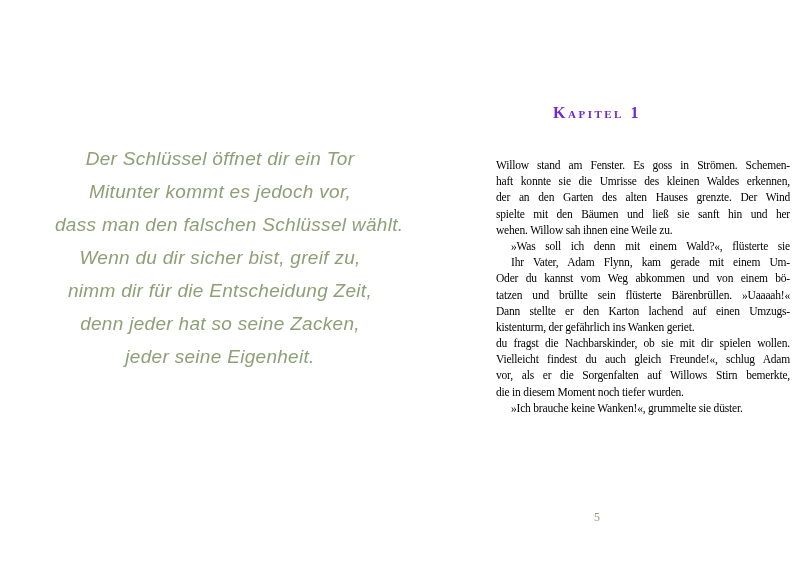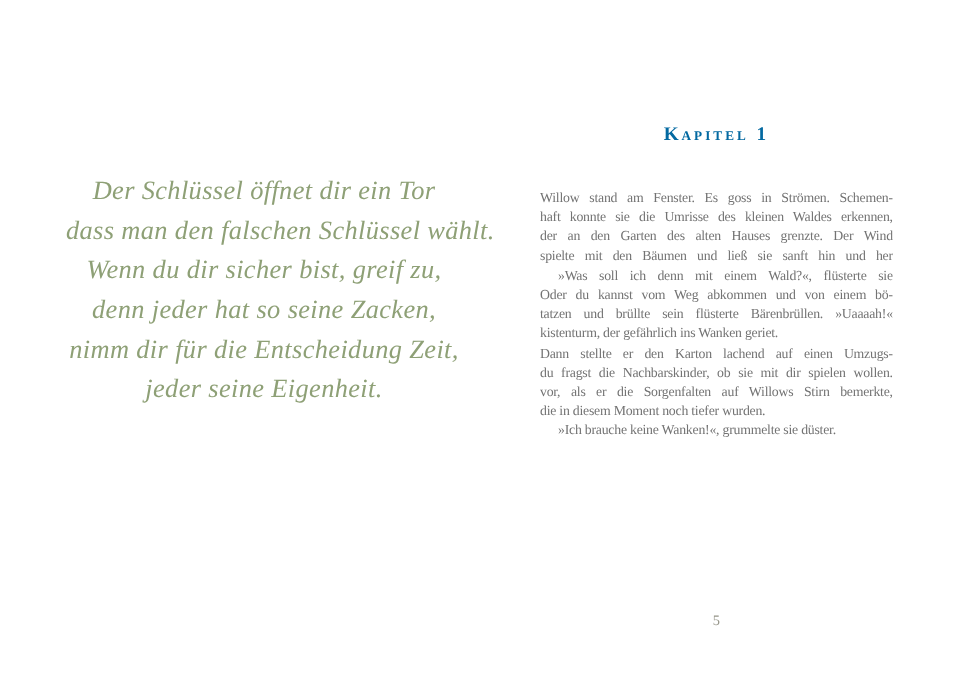--- a/index.html
+++ b/index.html
@@ -13,23 +13,23 @@
   .spread{
     position:absolute;left:0;top:0;width:800px;height:566px;background:#ffffff;
   }
   
   .poem{
     position:absolute;
     left:55px;top:142px;width:330px;
     text-align:center;
   }
   .poem-line{
-    font-family:Liberation Serif, serif;
+    font-family:Liberation Sans, sans-serif;
     font-style:italic;
-    font-size:22px;
+    font-size:19px;
     line-height:33px;
     white-space:nowrap;
     letter-spacing:0.3px;
   }
   
   .chapter-heading{
     position:absolute;
     left:450px;top:104px;width:294px;
     text-align:center;
     font-family:"Liberation Serif", serif;
@@ -62,40 +62,44 @@
     font-size:12px;
   }
 </style>
 </head>
 <body style="background: rgb(255, 255, 255);">
 
 <div class="spread">
 
   <div class="poem" style="color: rgb(142, 160, 118);">
       <div class="poem-line">Der Schlüssel öffnet dir ein Tor</div>
+      <div class="poem-line">Mitunter kommt es jedoch vor,</div>
       <div class="poem-line">dass man den falschen Schlüssel wählt.</div>
       <div class="poem-line">Wenn du dir sicher bist, greif zu,</div>
+      <div class="poem-line">nimm dir für die Entscheidung Zeit,</div>
       <div class="poem-line">denn jeder hat so seine Zacken,</div>
-      <div class="poem-line">nimm dir für die Entscheidung Zeit,</div>
       <div class="poem-line">jeder seine Eigenheit.</div>
     </div>
 
-  <div class="chapter-heading" style="color: #0369a1;">Kapitel 1</div>
+  <div class="chapter-heading" style="color: #6d28d9;">Kapitel 1</div>
 
-  <div class="body-text" style="color: #737373;">
+  <div class="body-text" style="color: #000000; margin-left: 46px;">
       <div class="bline just">Willow stand am Fenster. Es goss in Strömen. Schemen-</div>
       <div class="bline just">haft konnte sie die Umrisse des kleinen Waldes erkennen,</div>
       <div class="bline just">der an den Garten des alten Hauses grenzte. Der Wind</div>
       <div class="bline just">spielte mit den Bäumen und ließ sie sanft hin und her</div>
+      <div class="bline">wehen. Willow sah ihnen eine Weile zu.</div>
       <div class="bline indent just">»Was soll ich denn mit einem Wald?«, flüsterte sie</div>
+      <div class="bline indent just">Ihr Vater, Adam Flynn, kam gerade mit einem Um-</div>
       <div class="bline just">Oder du kannst vom Weg abkommen und von einem bö-</div>
       <div class="bline just">tatzen und brüllte sein flüsterte Bärenbrüllen. »Uaaaah!«</div>
+      <div class="bline just">Dann stellte er den Karton lachend auf einen Umzugs-</div>
       <div class="bline">kistenturm, der gefährlich ins Wanken geriet.</div>
-      <div class="bline just">Dann stellte er den Karton lachend auf einen Umzugs-</div>
       <div class="bline just">du fragst die Nachbarskinder, ob sie mit dir spielen wollen.</div>
+      <div class="bline just">Vielleicht findest du auch gleich Freunde!«, schlug Adam</div>
       <div class="bline just">vor, als er die Sorgenfalten auf Willows Stirn bemerkte,</div>
       <div class="bline">die in diesem Moment noch tiefer wurden.</div>
       <div class="bline indent">»Ich brauche keine Wanken!«, grummelte sie düster.</div>
     </div>
 
   <div class="page-number" style="color: rgb(151, 150, 138);">5</div>
 
 </div>
 
 </body></html>

